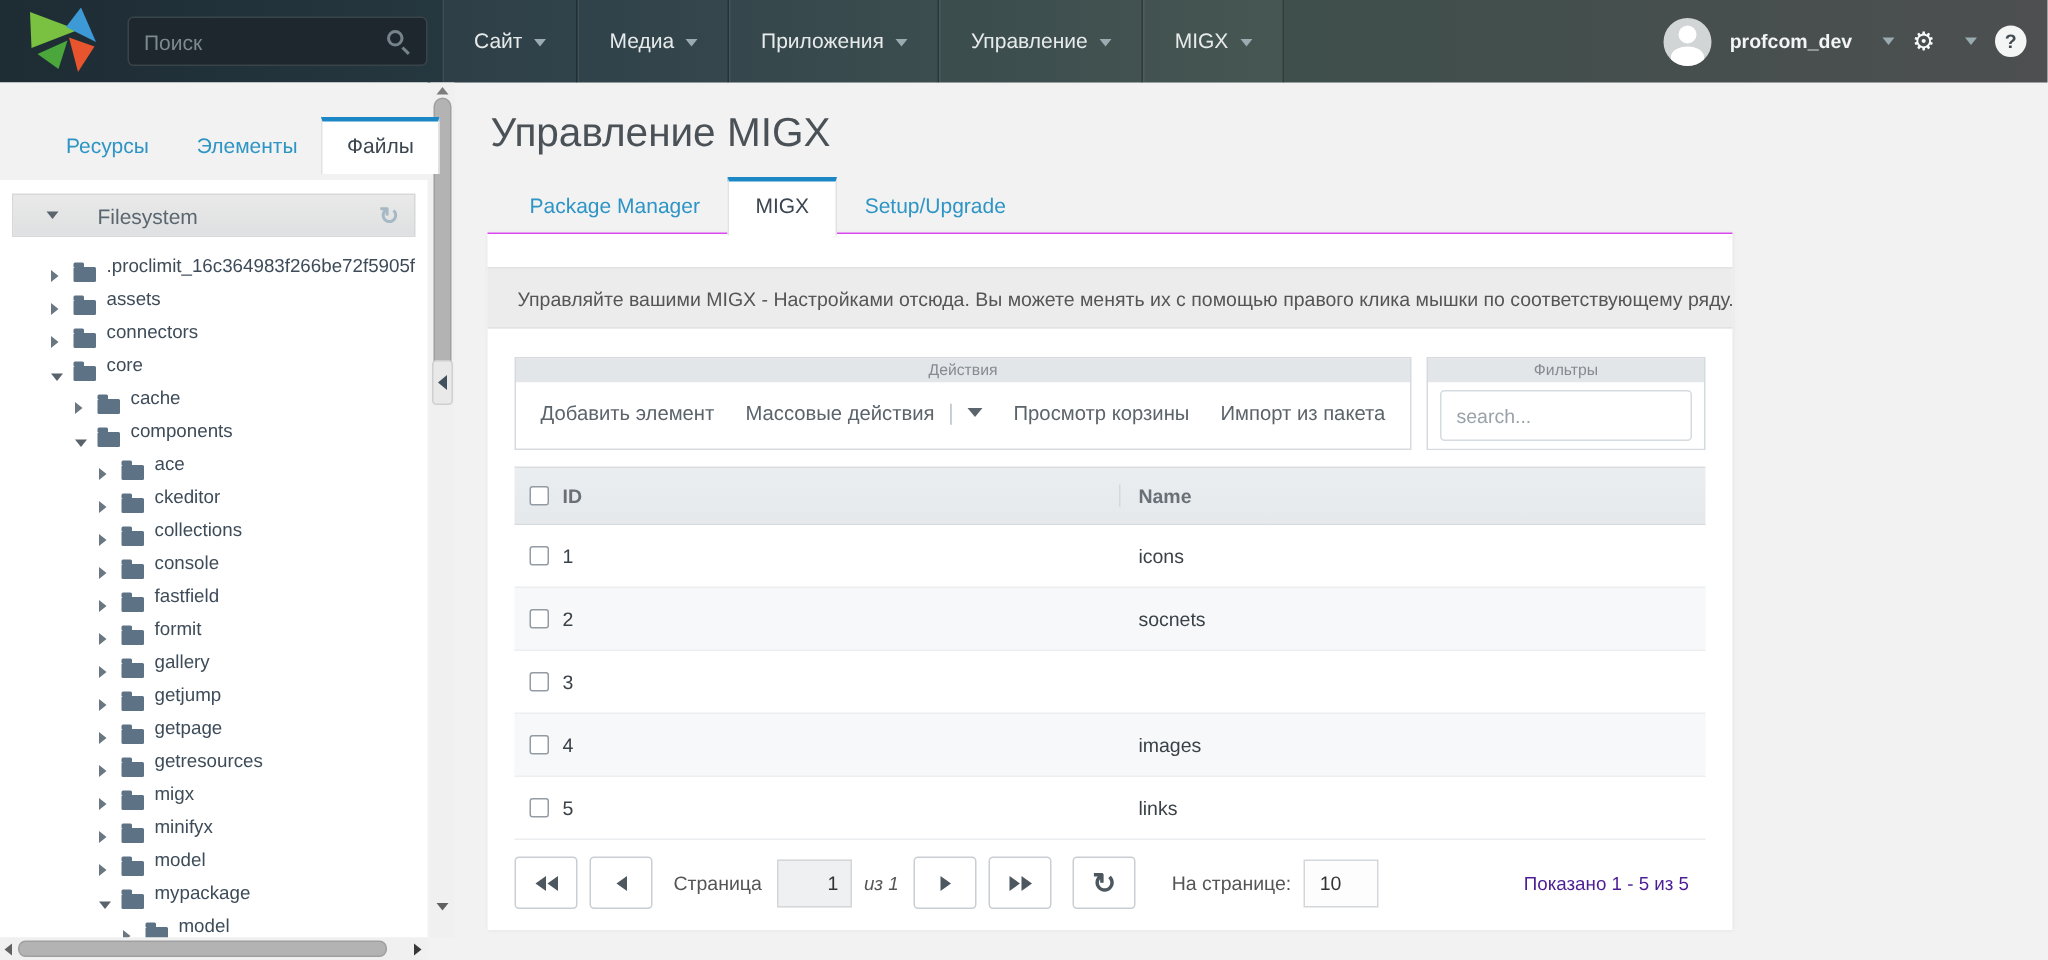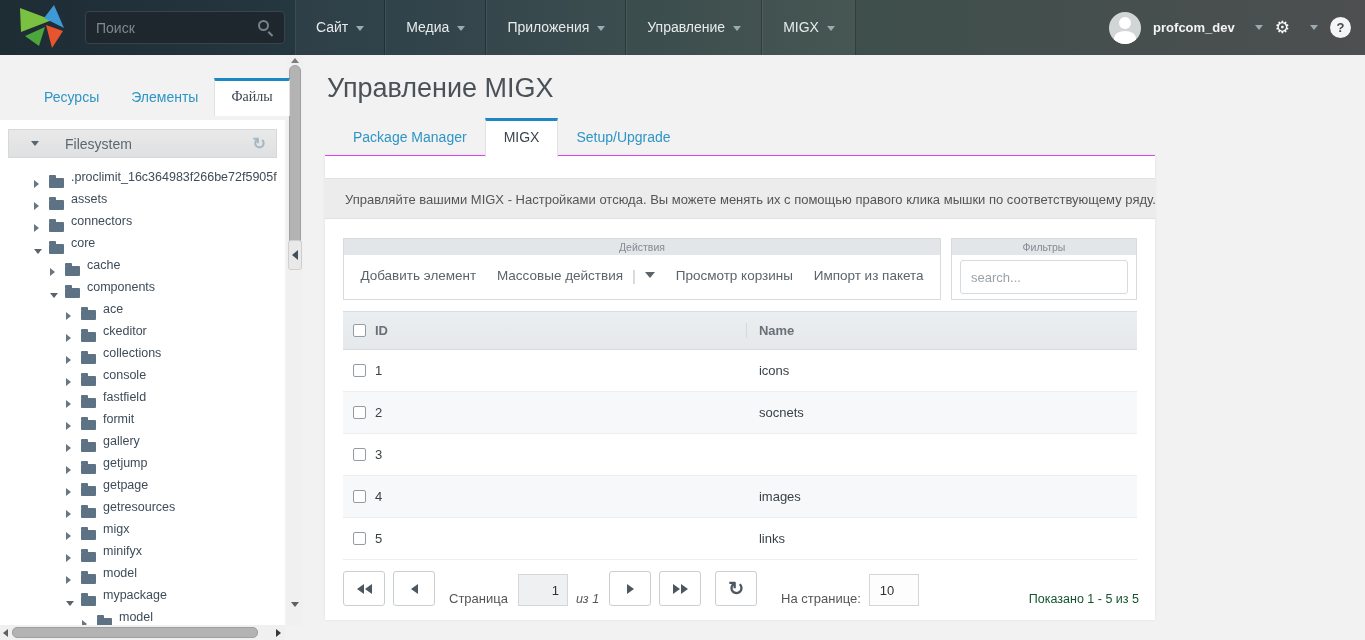--- a/index.html
+++ b/index.html
@@ -28,21 +28,21 @@
   .avatar::after { content:""; position:absolute; left:5px; top:19px; width:22px; height:14px; border-radius:50% 50% 0 0; background:#fff; }
   .tb-user { color:#f2f4f5; font-size:13px; font-weight:bold; }
   .gear { color:#fbfcfc; font-size:17px; }
   .help { width:21px; height:21px; border-radius:50%; background:#f4f5f5; color:#414b50; font-size:13px; font-weight:bold;
     text-align:center; line-height:21px; }
 
   
   .sidebar { position:absolute; left:0; top:55px; width:285px; height:585px; background:#f2f2f2; }
   .s-tabs { position:absolute; left:28px; top:23px; display:flex; }
   .s-tab { font-size:14px; color:#2e95c5; padding:11px 16px; cursor:pointer; }
-  .s-tab.active { background:#fff; color:#3c4650; border-top:3px solid #1b87c5; border-left:1px solid #e2e2e2; border-right:1px solid #e2e2e2; padding-top:8px; position:relative; z-index:2;font-family:Liberation Serif, serif; }
+  .s-tab.active { background:#fff; color:#3c4650; border-top:3px solid #1b87c5; border-left:1px solid #e2e2e2; border-right:1px solid #e2e2e2; padding-top:8px; position:relative; z-index:2; }
   .s-panel { position:absolute; left:0; top:65px; width:285px; height:505px; background:#fff; overflow:hidden; }
   .fs-bar { position:absolute; left:8px; top:9px; width:269px; height:29px; background:linear-gradient(#e9e9e9,#dfe0e1);
     border:1px solid #d7d8d9; display:flex; align-items:center; }
   .fs-caret { width:0; height:0; border-left:4px solid transparent; border-right:4px solid transparent; border-top:5px solid #5a646d; margin-left:22px; }
   .fs-title { font-size:14px; color:#5b6770; margin-left:26px; flex:1; }
   .fs-refresh { color:#a5b8c4; font-size:16px; margin-right:10px; font-weight:bold; }
   .tree { position:absolute; left:0; top:46px; width:285px; }
   .titem { height:22px; line-height:22px; display:flex; align-items:flex-end; white-space:nowrap; overflow:hidden; cursor:pointer; }
   .titem.d1 { padding-left:34px; } .titem.d2 { padding-left:50px; } .titem.d3 { padding-left:66px; } .titem.d4 { padding-left:82px; }
   .tw { width:12px; display:inline-flex; justify-content:flex-start; }
@@ -92,32 +92,32 @@
   .grid { margin:11px 18px 0 18px; border-top:1px solid #d9dde0; }
   .g-head { display:flex; height:38px; background:linear-gradient(#ebeef1,#e5e9ec); border-bottom:1px solid #d4dade; align-items:center; }
   .g-row { display:flex; height:42px; align-items:center; border-bottom:1px solid #eceeef; font-size:13px; color:#3a4248; }
   .g-row.alt { background:#f6f8f9; }
   .cb { width:13px; height:13px; border:1px solid #949ca3; border-radius:2px; background:#fff; margin:0 9px 0 10px; flex:none; }
   .c-id { width:468px; } .c-name { width:490px; }
   .g-head .c-id, .g-head .c-name { font-size:13px; font-weight:bold; color:#697077; }
   .g-head .c-name { border-left:1px solid #d3d9dd; padding-left:12px; }
   .g-row .c-name { padding-left:13px; }
 
-  .pager { margin:11px 14px 0 18px; display:flex; align-items:flex-end; position:relative; }
+  .pager { margin:11px 27px 0 18px; display:flex; align-items:center; position:relative; }
   .pbtn { width:42px; height:35px; background:#fff; border:1px solid #c9ced3; border-radius:3px; display:flex; align-items:center; justify-content:center; margin-right:8px; cursor:pointer; color:#4d575f; }
   .pbtn .tri-l { width:0;height:0;border-top:5px solid transparent;border-bottom:5px solid transparent;border-right:7px solid #4d575f; }
   .pbtn .tri-r { width:0;height:0;border-top:5px solid transparent;border-bottom:5px solid transparent;border-left:7px solid #4d575f; }
   .pbtn .dbl { display:flex; gap:1px; }
   .plabel { font-size:13px; color:#555; margin:0 10px 0 6px; }
   .pinput { width:50px; height:32px; background:#eef0f1; border:1px solid #d3d7da; text-align:right; font-size:13px; color:#333; padding-right:8px; margin-right:8px; outline:none; }
   .pof { font-size:12.5px; color:#555; margin-right:10px;font-style:italic; }
   .refresh { font-size:19px; font-weight:bold; margin-left:6px; }
   .perpage { font-size:13px; color:#555; margin:0 8px 0 16px; }
   .ppinput { width:50px; height:32px; background:#fdfdfd; border:1px solid #d3d7da; text-align:left; font-size:13px; color:#333; padding-left:10px; outline:none; }
-  .showing { position:absolute; right:2px; font-size:12.5px; color:#14532d; }
+  .showing { position:absolute; right:2px; font-size:12.5px; color:#4c1d95; }
 </style>
 </head>
 <body>
 
 <div class="page">
 
   <div class="topbar">
     <svg class="logo" viewBox="0 0 48 45">
       <polygon points="2,3 34,15 3,27" fill="#7ac142"></polygon>
       <polygon points="36,0 46,23 26,13" fill="#3d9ad6"></polygon>

